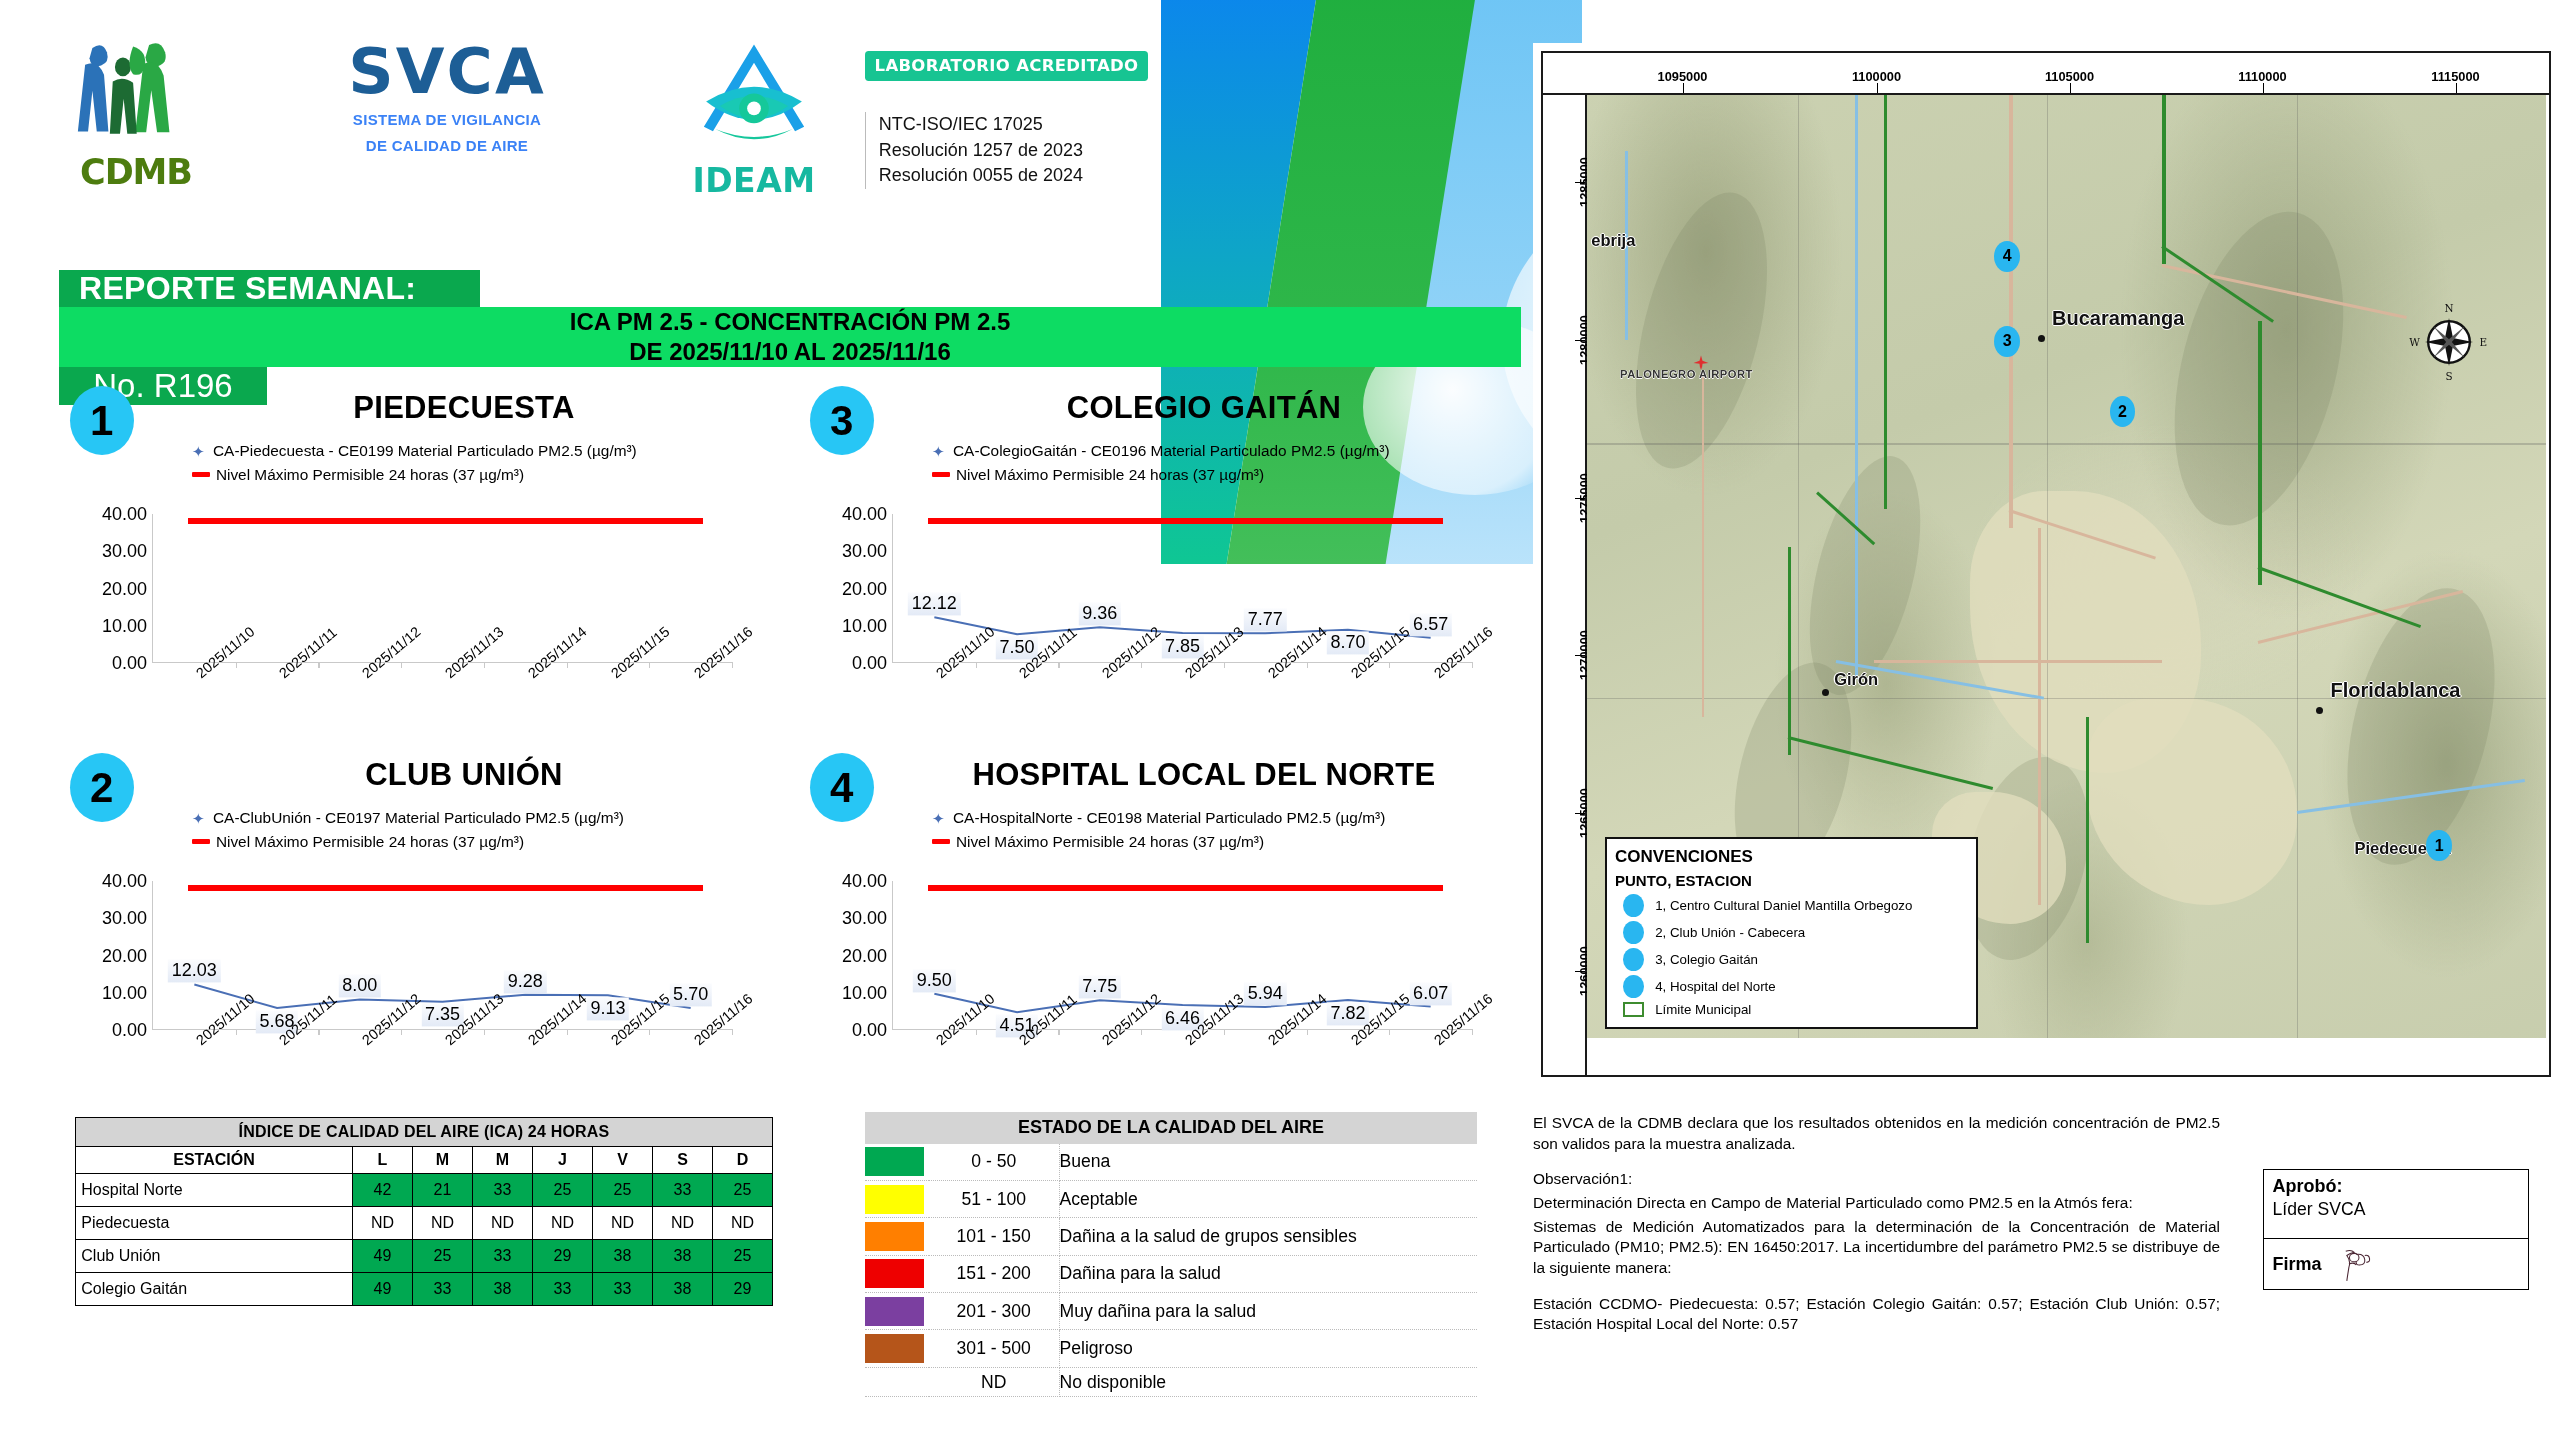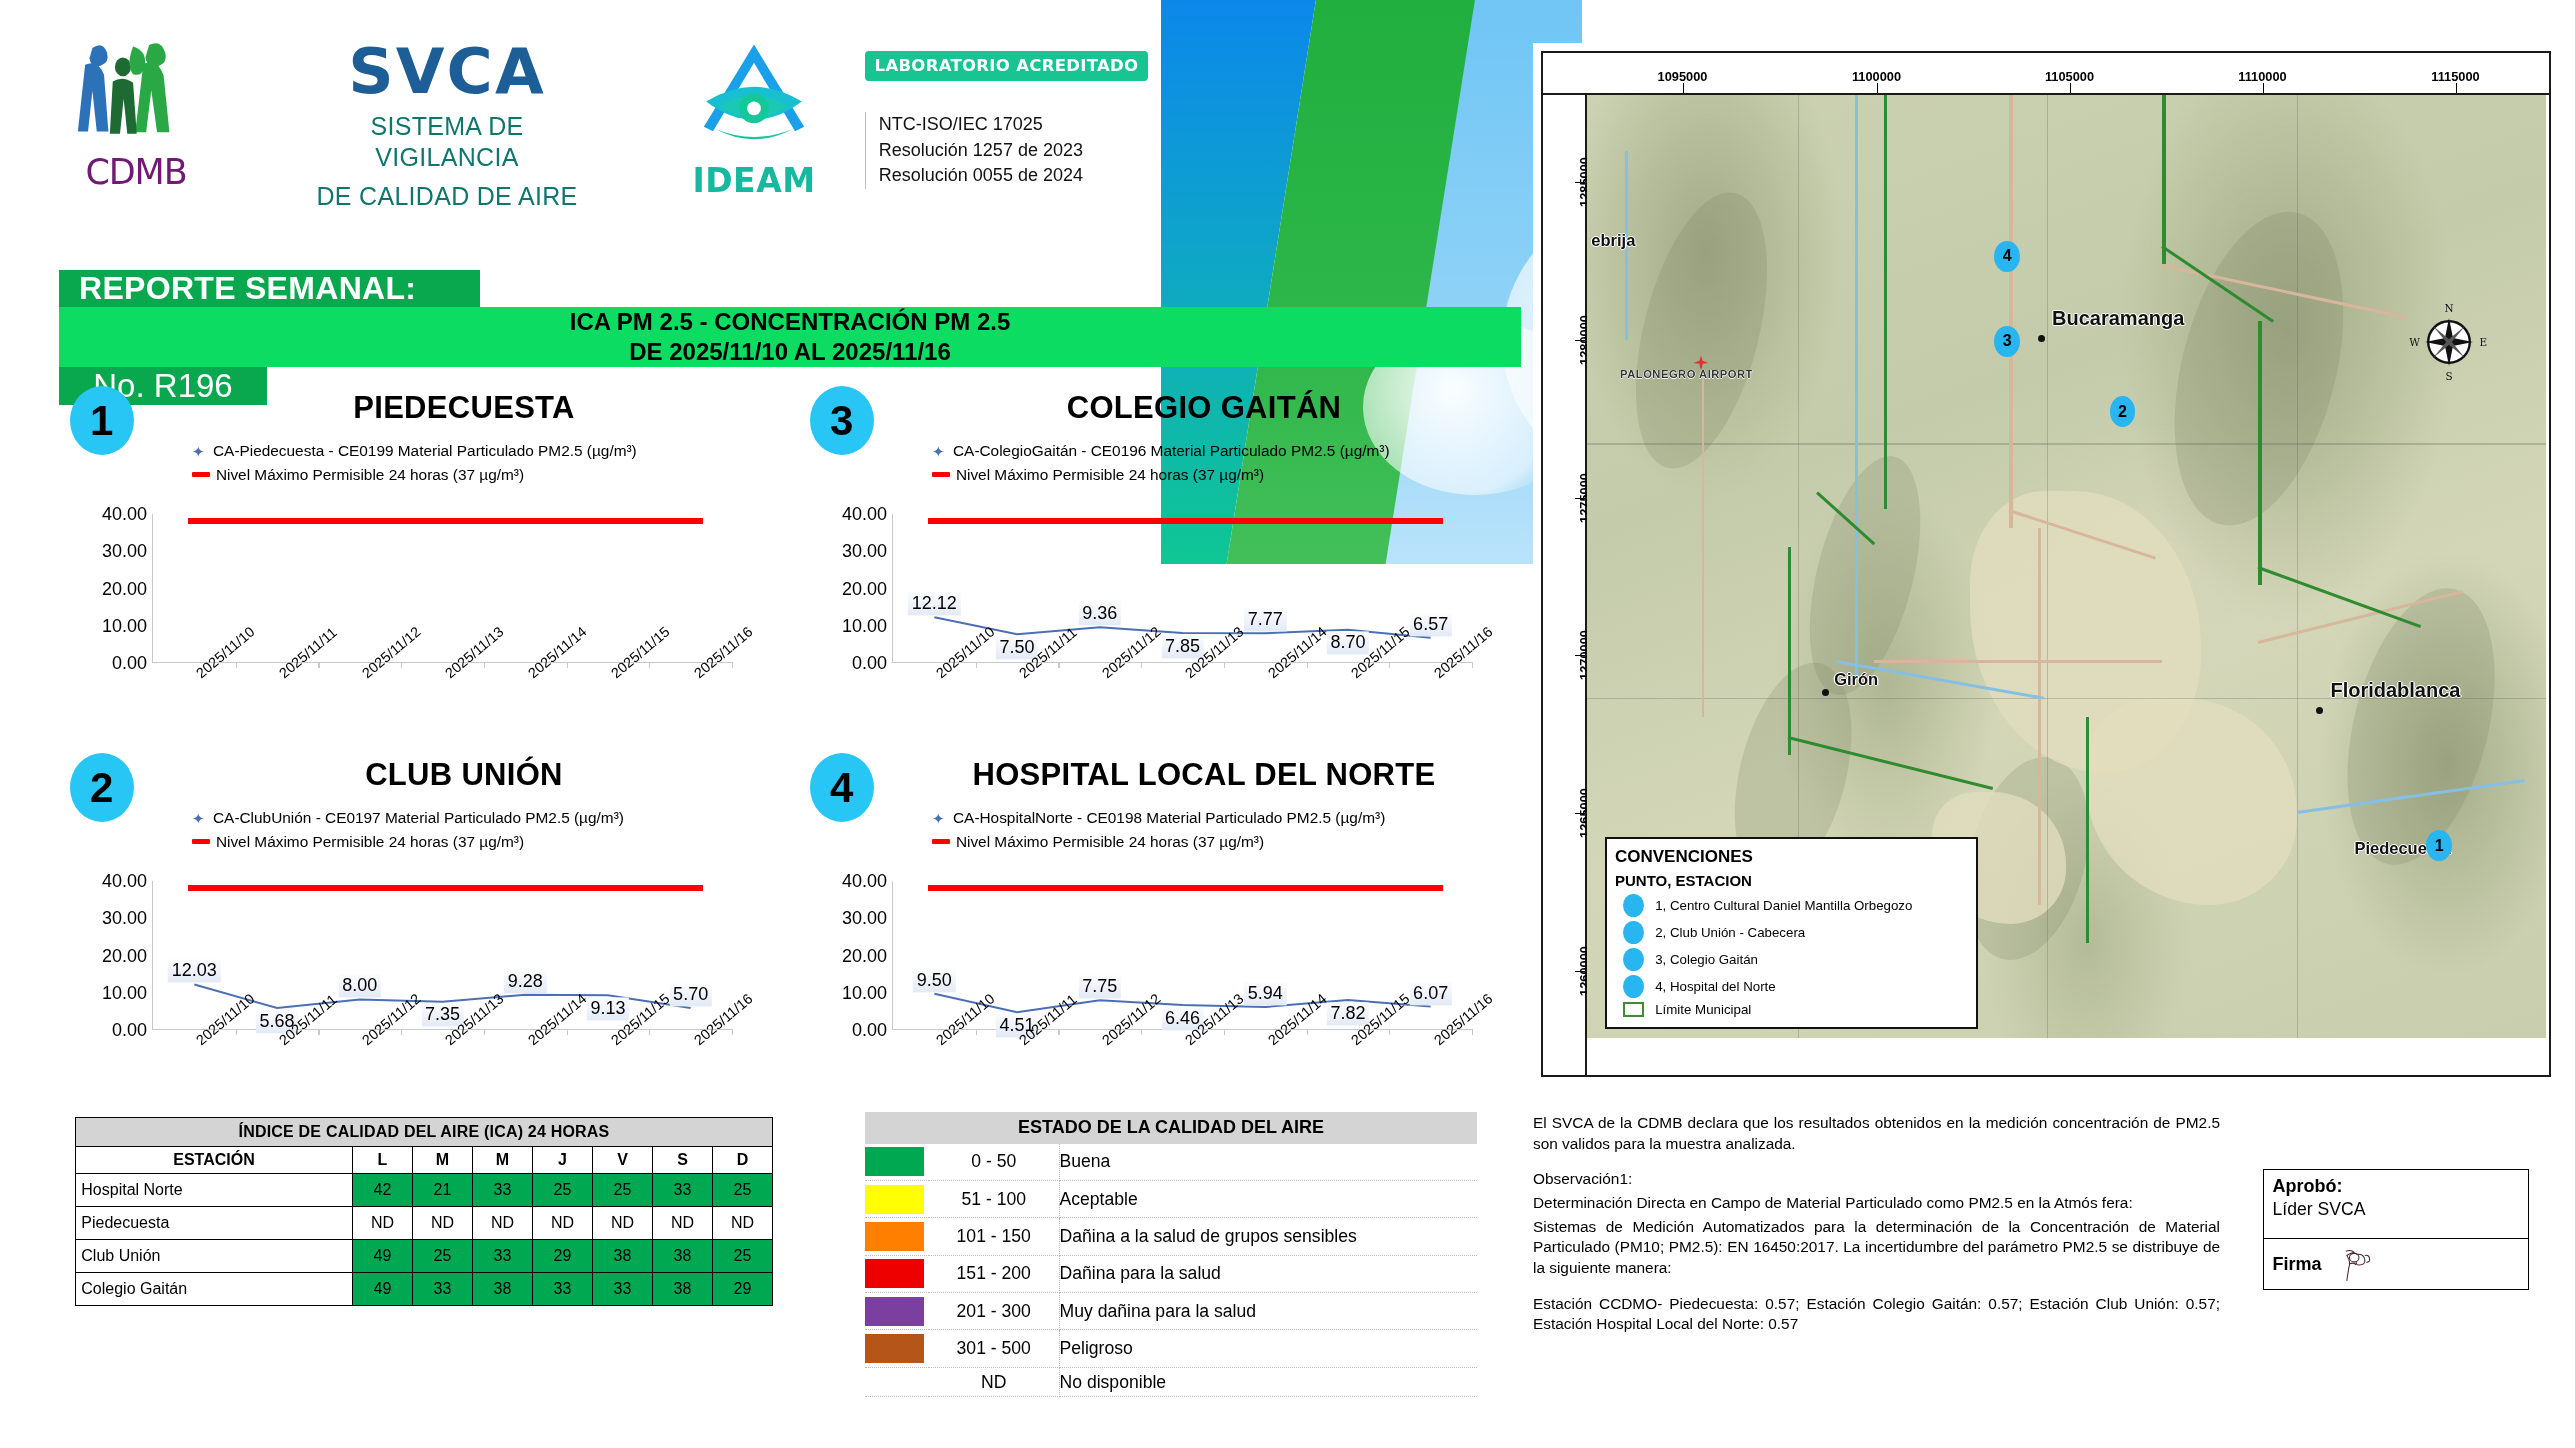--- a/index.html
+++ b/index.html
@@ -17,25 +17,25 @@
   .c2 { left:559px; top:96px; width:330px; height:277px; }
   .c3 { left:202px;  top:319px; width:224px; height:176px; }
   .c4 { left:905px; top:32px;  width:298px; height:229px; }
   .c5 { left:1092px; top:224px; width:341px; height:277px; }
   .sky-white-mask { position:absolute; left:421px; top:0; width:1012px; height:564px; background:#fff; }
 
   
   .cdmb-logo { position:absolute; left:59px; top:32px; width:154px; height:160px; }
   .cdmb-fig { position:absolute; width:100%; height:109px; top:0; left:0; }
   .cdmb-text { position:absolute; bottom:0; left:0; width:100%; text-align:center;
-      font-size:35px; font-weight:normal; color:#701a75; letter-spacing:-1.1px; font-family:"DejaVu Sans", sans-serif;}
+      font-size:35px; font-weight:bold; color:#4d7c0f; letter-spacing:-1.1px; font-family:"DejaVu Sans", sans-serif;}
 
   .svca-logo { position:absolute; left:298px; top:40px; width:298px; height:154px; text-align:center; }
   .svca-main { font-size:63px; font-weight:bold; color:#1d5e96; letter-spacing:2.1px; line-height:1; font-family:"DejaVu Sans", sans-serif;}
-  .svca-sub { font-size:25px; font-weight:normal; color:#0f766e; line-height:1.25; margin-top:7.5px; letter-spacing:0.3px;}
+  .svca-sub { font-size:15px; font-weight:bold; color:#3b82f6; line-height:1.25; margin-top:7.5px; letter-spacing:0.3px;}
 
   .ideam-logo { position:absolute; left:682px; top:40px; width:144px; height:160px; }
   .ideam-mark { position:absolute; top:0; left:0; width:100%; height:114px; }
   .ideam-text { position:absolute; bottom:0; left:0; width:100%; text-align:center;
       font-size:33px; font-weight:bold; color:#16b8a0; letter-spacing:0.5px; font-family:"DejaVu Sans", sans-serif;}
 
   .lab-badge { position:absolute; left:865px; top:51px; background:#17c492; color:#fff;
       font-size:16.5px; font-weight:bold; letter-spacing:0.3px; padding:4.8px 9.6px 5.9px 9.6px; border-radius:3.7px; font-family:"DejaVu Sans", sans-serif;}
   .norms { position:absolute; left:865px; top:112px; padding-left:12.8px; border-left:1.6px solid #bbb;
       font-size:18px; line-height:1.42; color:#111; }

